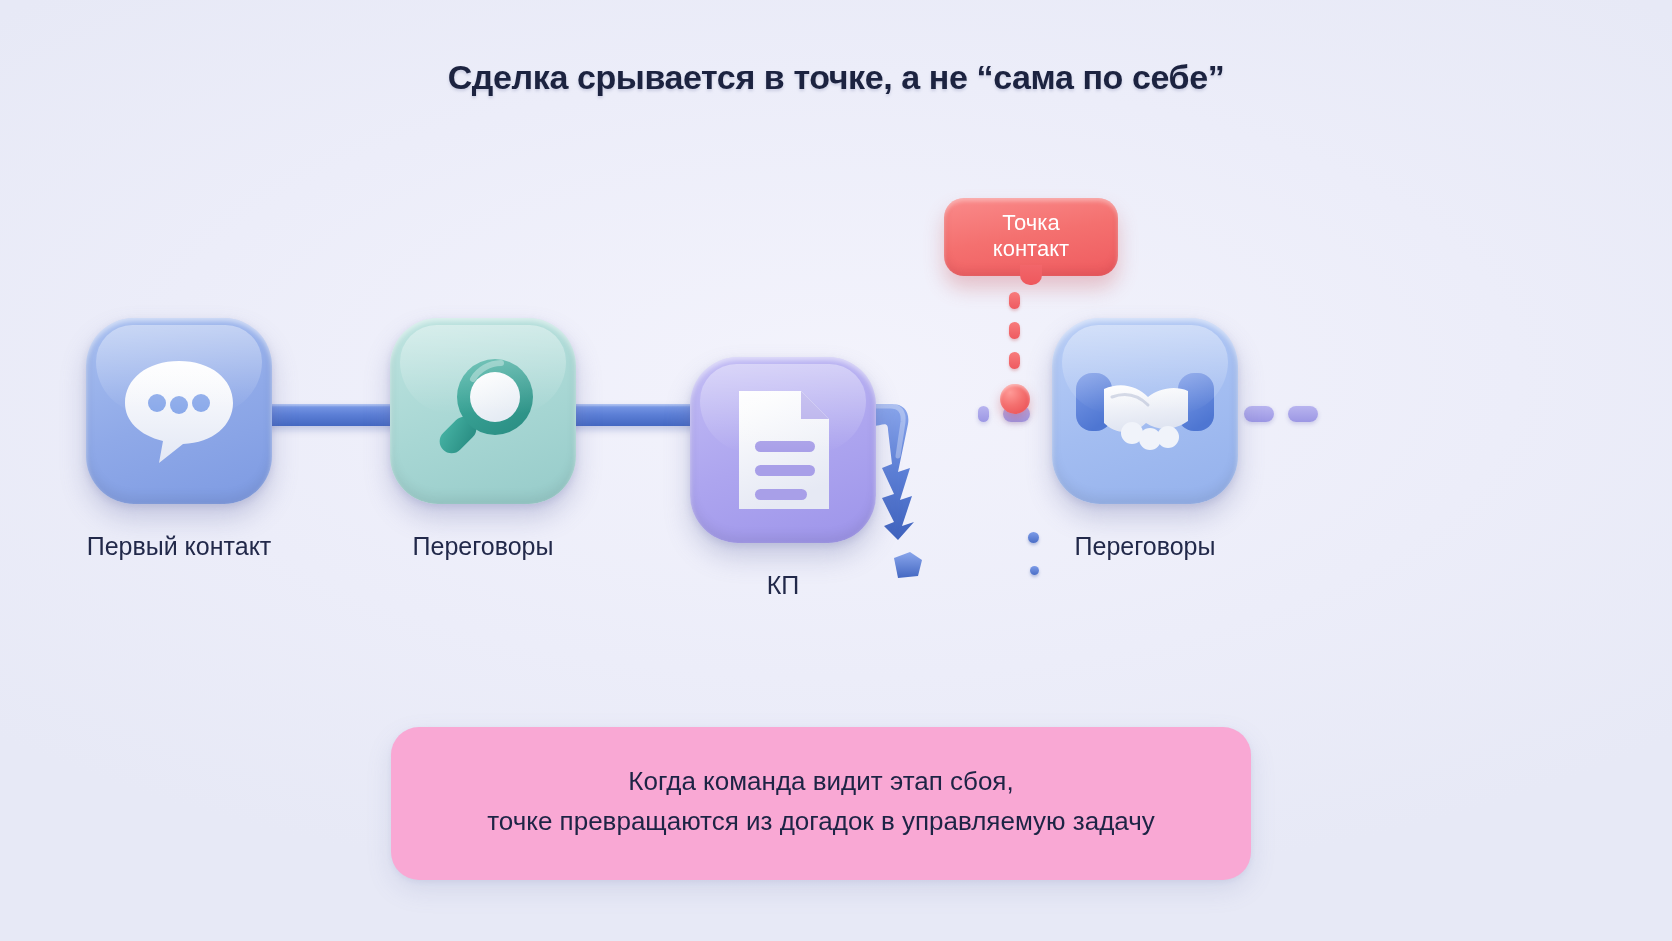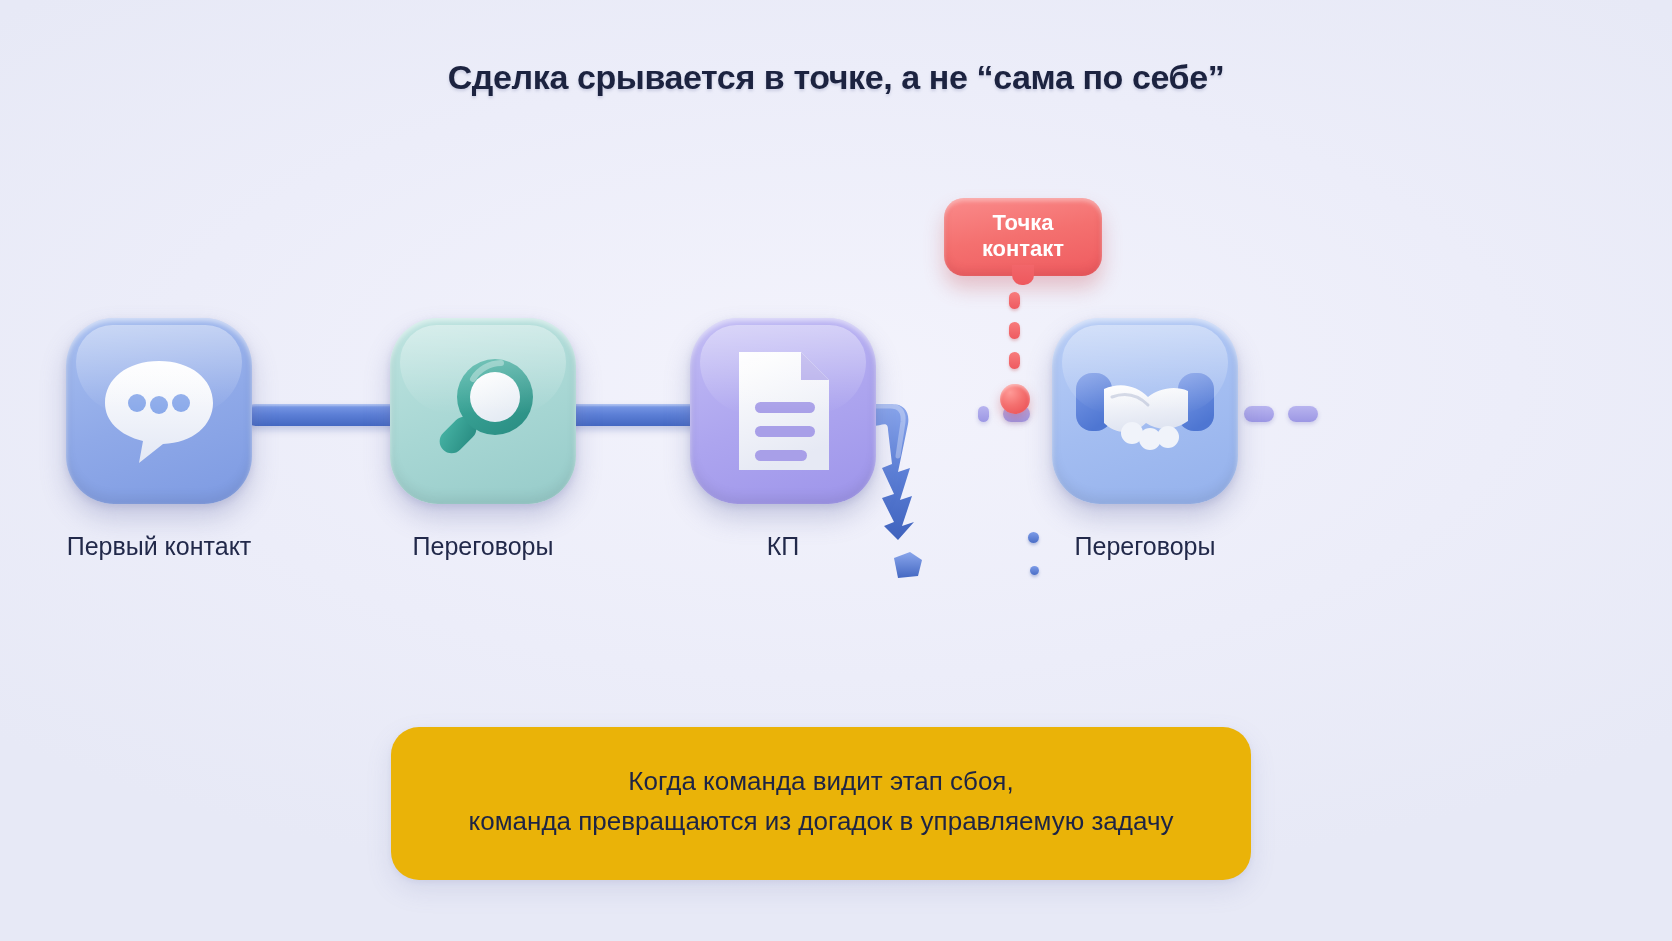--- a/index.html
+++ b/index.html
@@ -136,43 +136,43 @@
   .stage-label {
     margin-top: 28px;
     width: 100%;
     text-align: center;
     font-size: 25px;
     color: #22294a;
     white-space: nowrap;
   }
 
   
-  .stage-1 { left: 66px; }
+  .stage-1 { left: 86px; }
   .stage-2 { left: 390px; }
-  .stage-3 { left: 690px; }
+  .stage-3 { left: 690px; margin-top: 39px; }
   .stage-4 { left: 1052px; }
   .stage-5 { left: 1330px; }
 
   
   .badge {
     position: absolute;
     left: 944px;
     top: 198px;
-    width: 158px;
+    width: 174px;
     padding: 12px 10px 14px;
     border-radius: 20px;
     background: linear-gradient(170deg, #fa8b8b 0%, #f4706f 48%, #ef5b5f 100%);
     box-shadow:
       0 12px 20px rgba(205,90,95,0.32),
       inset 0 3px 4px rgba(255,255,255,0.38),
       inset 0 -5px 9px rgba(150,40,50,0.16);
     text-align: center;
     color: #ffffff;
     font-size: 22px;
-    font-weight: bold;
+    font-weight: normal;
     line-height: 1.18;
   }
   .badge-tail {
     position: absolute;
     left: 50%;
     bottom: -9px;
     transform: translateX(-50%);
     width: 22px;
     height: 20px;
     border-radius: 0 0 10px 10px;
@@ -203,21 +203,21 @@
     box-shadow: 0 6px 11px rgba(200,70,80,0.35), inset 0 2px 3px rgba(255,255,255,0.45);
   }
 
   
   .caption {
     position: absolute;
     left: 391px;
     top: 727px;
     width: 860px;
     padding: 34px 40px 38px;
-    background: #eab308;
+    background: #f9a8d4;
     border-radius: 28px;
     box-shadow: 0 10px 24px rgba(120,126,180,0.17), 0 2px 5px rgba(120,126,180,0.10);
     text-align: center;
   }
   .caption-line {
     font-size: 26px;
     color: #1d2445;
     line-height: 1.55;
   }
 
@@ -365,16 +365,16 @@
         <circle cx="92" cy="78" r="11" fill="#f0f3fa"></circle>
         <path d="M36,38 C52,32 64,38 72,46" stroke="rgba(160,170,200,0.45)" stroke-width="3" fill="none" stroke-linecap="round"></path>
       </svg>
     </div>
     <div class="stage-label">Переговоры</div>
   </div>
 
 
   <div class="caption">
     <div class="caption-line">Когда команда видит этап сбоя,</div>
-    <div class="caption-line">команда превращаются из догадок в управляемую задачу</div>
+    <div class="caption-line">точке превращаются из догадок в управляемую задачу</div>
   </div>
 
 </div>
 
 </body></html>

